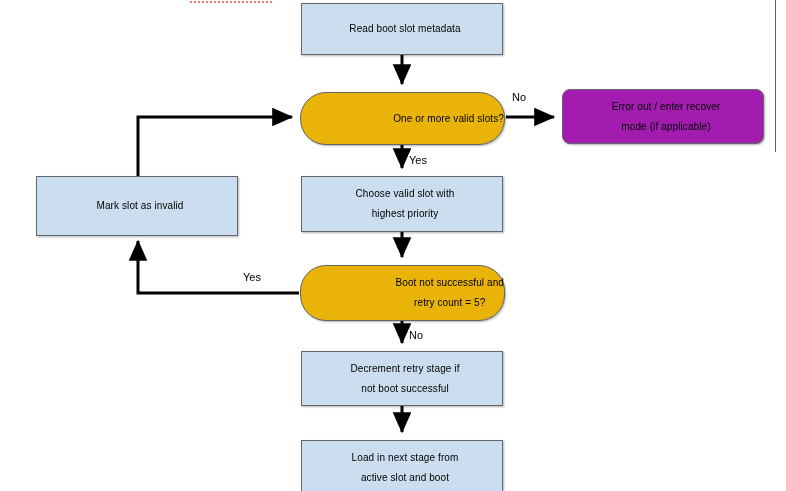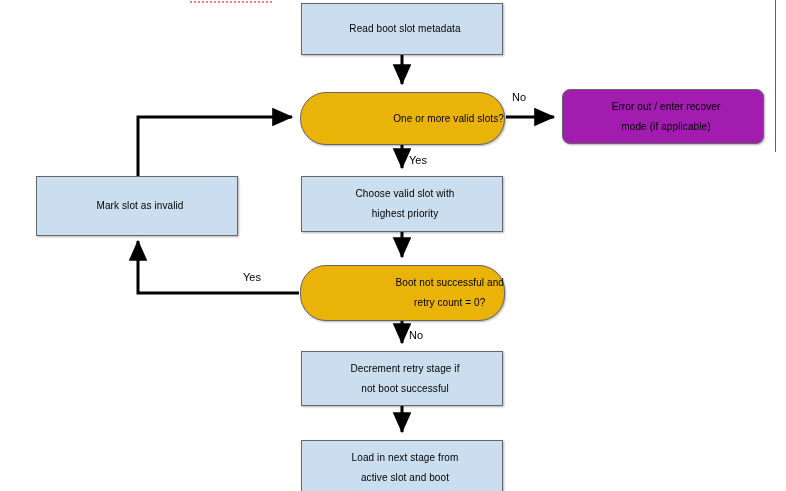--- a/index.html
+++ b/index.html
@@ -123,21 +123,21 @@
     <span>Mark slot as invalid</span>
   </div>
 
   <div class="node process" style="left:301px; top:176px; width:202px; height:56px;">
     <span>Choose valid slot with
 highest priority</span>
   </div>
 
   <div class="node decision" style="left:300px; top:265px; width:205px; height:56px;">
     <span>Boot not successful and
-retry count = 0?</span>
+retry count = 5?</span>
   </div>
 
   <div class="node process" style="left:301px; top:351px; width:202px; height:55px;">
     <span>Decrement retry stage if
 not boot successful</span>
   </div>
 
   <div class="node process" style="left:301px; top:440px; width:202px; height:56px;">
     <span>Load in next stage from
 active slot and boot</span>

